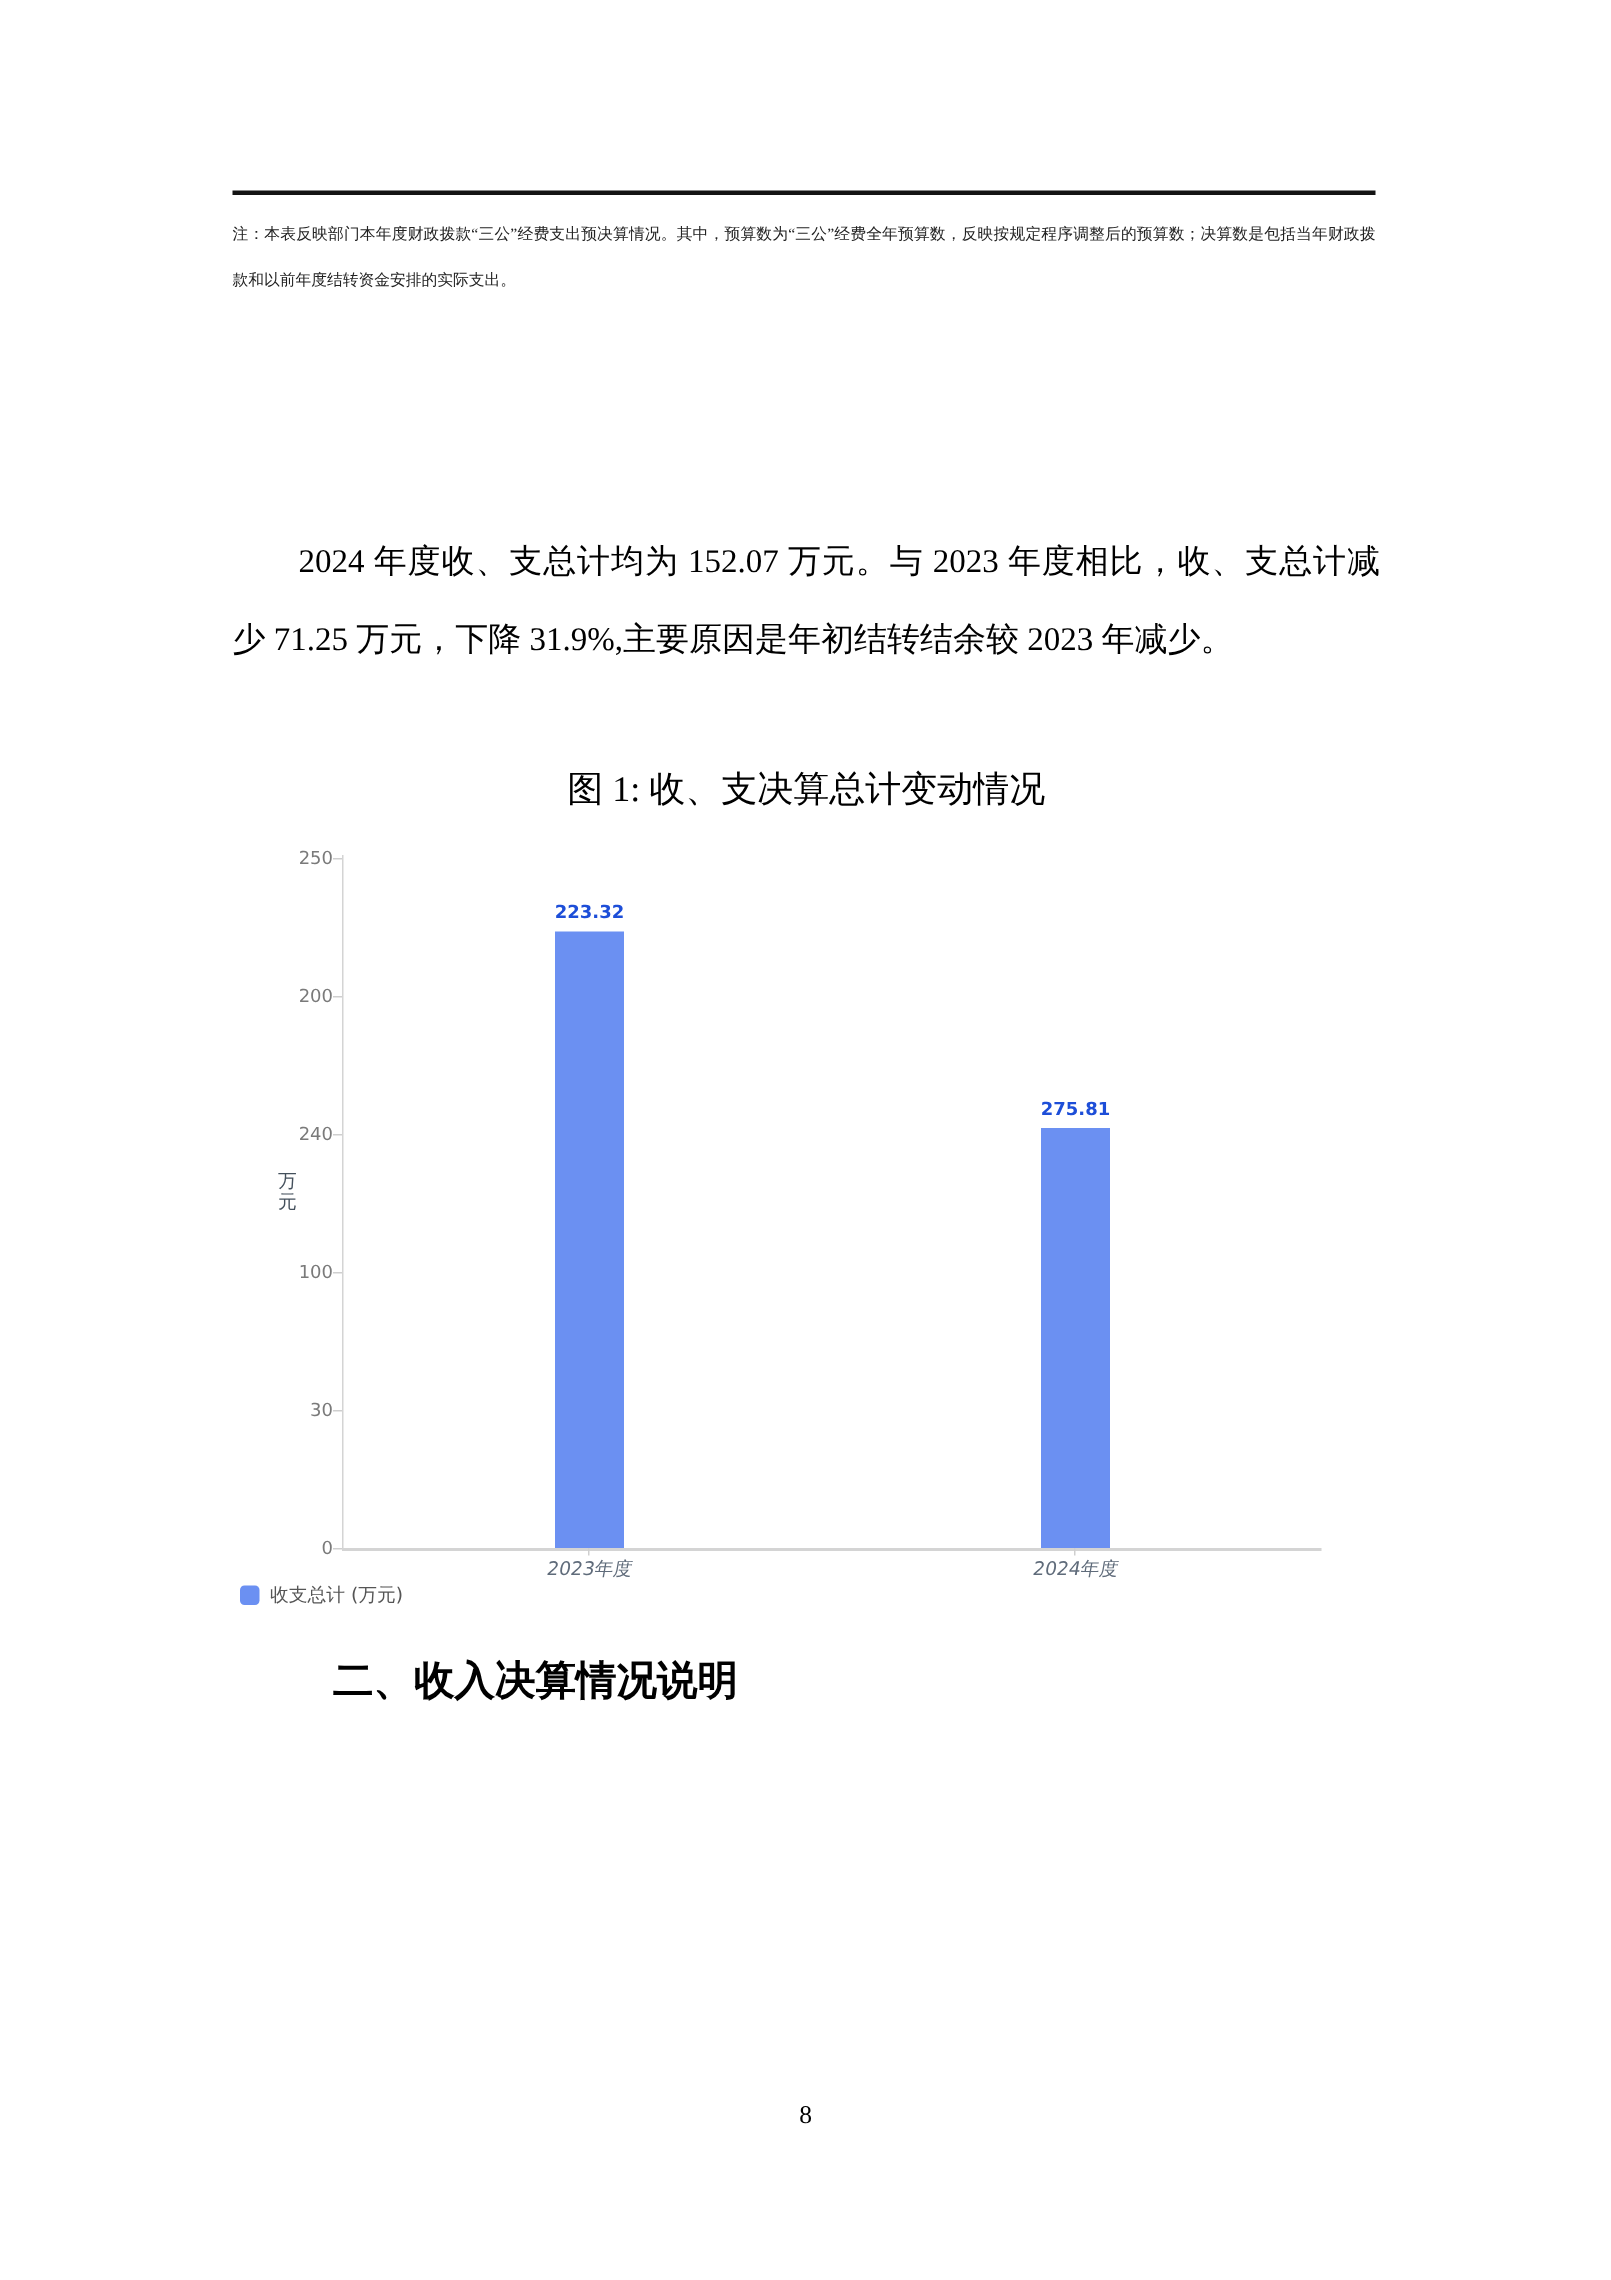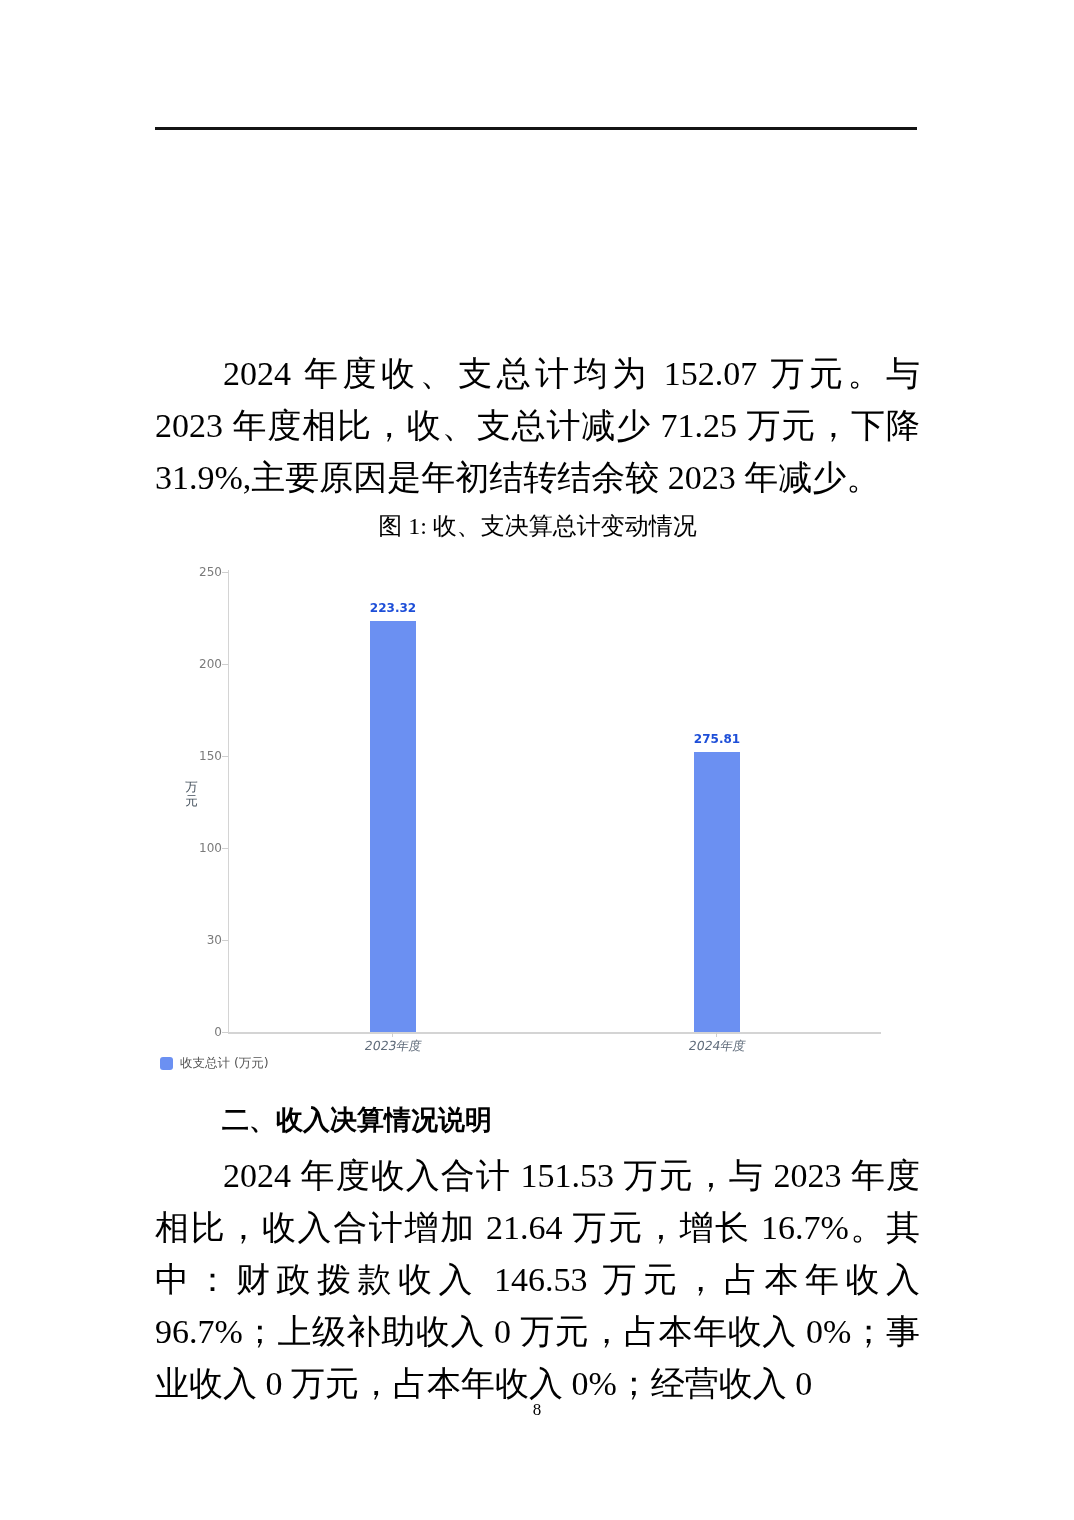--- a/index.html
+++ b/index.html
@@ -17,21 +17,21 @@
         font-family:"Liberation Sans","DejaVu Sans",sans-serif;
         font-size:28px;font-weight:700;color:#000;letter-spacing:1px;}
 
   .sec-heading{width:720px;margin:0;left:222px;
         font-family:"Liberation Sans","DejaVu Sans",sans-serif;
         font-size:27px;font-weight:700;color:#000;}
   .sec1{top:300px;}
   .sec2{top:1102px;}
 
   .bodytext{left:155px;width:765px;margin:0;
-        font-size:34px;line-height:52px;text-align:justify;text-indent:2em;color:#000;}
+        font-size:22px;line-height:52px;text-align:justify;text-indent:2em;color:#000;}
   .para1{top:348px;}
   .para2{top:1150px;}
 
   .fig-caption{left:155px;top:510px;width:765px;text-align:center;
         font-size:24px;color:#000;}
 
   
   .chart{left:160px;top:558px;width:760px;height:532px;background:#fff;
          font-family:"DejaVu Sans","Liberation Sans",sans-serif;}
   .y-axis-line{left:68px;top:12px;width:1px;height:463px;background:#d4d4d4;}
@@ -55,33 +55,34 @@
   .page-number{left:0;top:1400px;width:100%;text-align:center;
          font-size:17px;color:#000;}
 </style>
 </head>
 <body>
 
 <div class="page">
 
   <div class="abs topline"></div>
 
+  <p class="abs note">注：本表反映部门本年度财政拨款“三公”经费支出预决算情况。其中，预算数为“三公”经费全年预算数，反映按规定程序调整后的预算数；决算数是包括当年财政拨款和以前年度结转资金安排的实际支出。</p>
 
 
 
   <p class="abs bodytext para1">2024 年度收、支总计均为 152.07 万元。与 2023 年度相比，收、支总计减少 71.25 万元，下降 31.9%,主要原因是年初结转结余较 2023 年减少。</p>
 
   <div class="abs fig-caption">图 1: 收、支决算总计变动情况</div>
 
   <div class="abs chart">
     <div class="abs y-unit">万元</div>
 
     <div class="abs ytick-label" style="top:7px">250</div>
     <div class="abs ytick-label" style="top:99px">200</div>
-    <div class="abs ytick-label" style="top:191px">150</div>
+    <div class="abs ytick-label" style="top:191px">240</div>
     <div class="abs ytick-label" style="top:283px">100</div>
     <div class="abs ytick-label" style="top:375px">30</div>
     <div class="abs ytick-label" style="top:467px">0</div>
 
     <div class="abs ytick-mark" style="top:14px"></div>
     <div class="abs ytick-mark" style="top:106px"></div>
     <div class="abs ytick-mark" style="top:198px"></div>
     <div class="abs ytick-mark" style="top:290px"></div>
     <div class="abs ytick-mark" style="top:382px"></div>
     <div class="abs ytick-mark" style="top:474px"></div>
@@ -102,17 +103,16 @@
     <div class="abs xtick-label" style="left:502px">2024年度</div>
 
     <div class="abs legend">
       <span class="legend-marker" style="background: rgb(107, 144, 242);"></span>
       <span class="legend-label">收支总计 (万元)</span>
     </div>
   </div>
 
   <h2 class="abs sec-heading sec2">二、收入决算情况说明</h2>
 
-  <p class="abs bodytext para2">2024 年度收入合计 151.53 万元，与 2023 年度相比，收入合计增加 21.64 万元，增长 16.7%。其中：财政拨款收入 146.53 万元，占本年收入 96.7%；上级补助收入 0 万元，占本年收入 0%；事业收入 0 万元，占本年收入 0%；经营收入 0</p>
 
   <div class="abs page-number">8</div>
 
 </div>
 
 </body></html>

